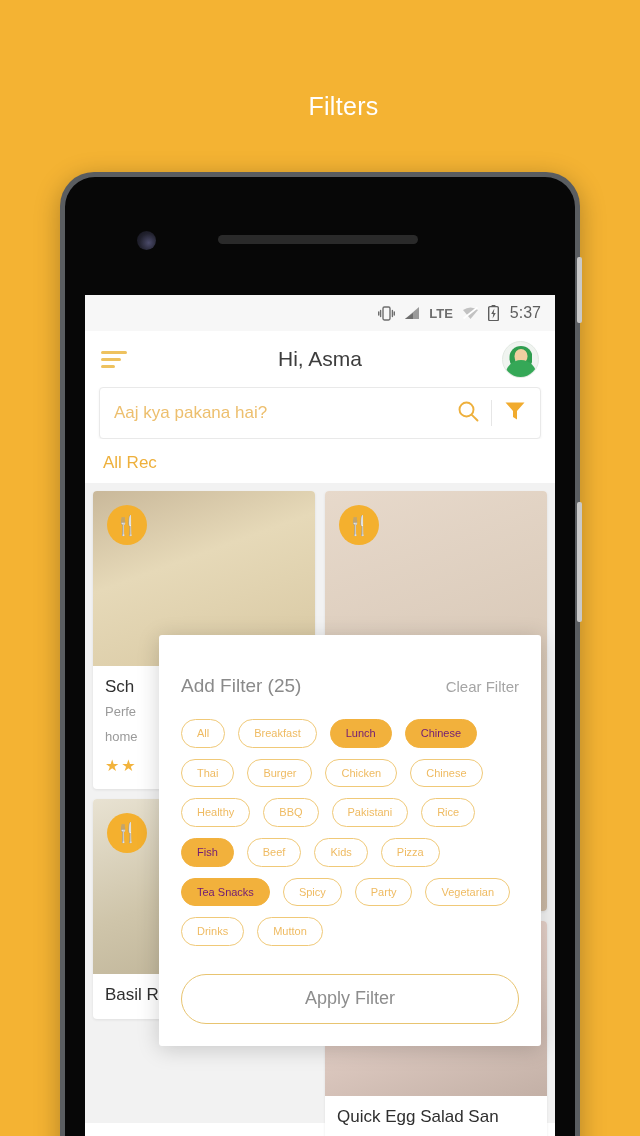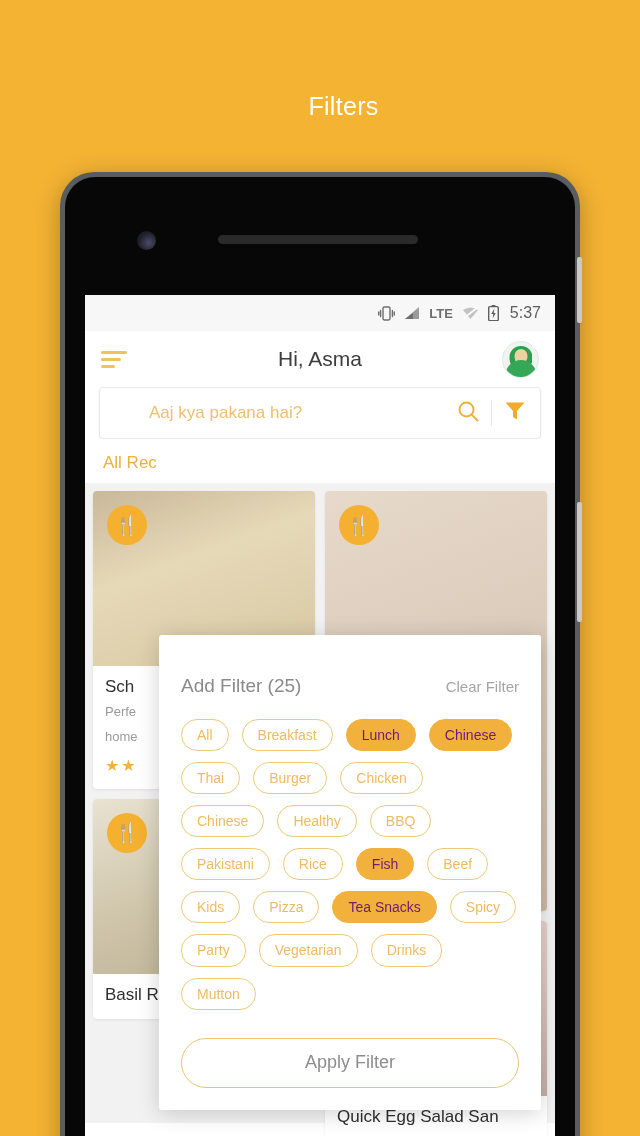--- a/index.html
+++ b/index.html
@@ -168,21 +168,20 @@
     background: #fff;
     box-shadow: 0 1px 3px rgba(0,0,0,.05);
   }
   .search-input {
     flex: 1;
     border: none; outline: none;
     font-size: 17px;
     color: #e7b65c;
     font-family: "Liberation Sans", sans-serif;
     background: transparent;
-    margin-left: 35px;
   }
   .search-input::placeholder { color: #edbf6e; }
   .search-divider { width: 1px; height: 26px; background: #e6e6e6; margin: 0 12px; }
 
   
   .tabs-row {
     padding: 14px 18px 10px;
     background: #fff;
     font-size: 17px;
     color: #eeb03c;
@@ -240,21 +239,21 @@
     justify-content: space-between;
     margin-bottom: 22px;
   }
   .filter-title { font-size: 19px; color: #8a8a8a; }
   .filter-clear { font-size: 15px; color: #a5a5a5; cursor: pointer; }
 
   .chips { display: flex; flex-wrap: wrap; gap: 11px 13px; }
   .chip {
     border-radius: 16px;
     padding: 7px 15px;
-    font-size: 14px;
+    font-size: 11px;
     white-space: nowrap;
     cursor: pointer;
     line-height: 1.15;
   }
   .chip.off { border: 1px solid #f0c978; color: #efbb62; background: #fff; }
   .chip.on { border: 1px solid #f2b13c; color: #701a75; background: #f2b13c; }
 
   .apply-btn {
     margin-top: 28px;
     height: 50px;

